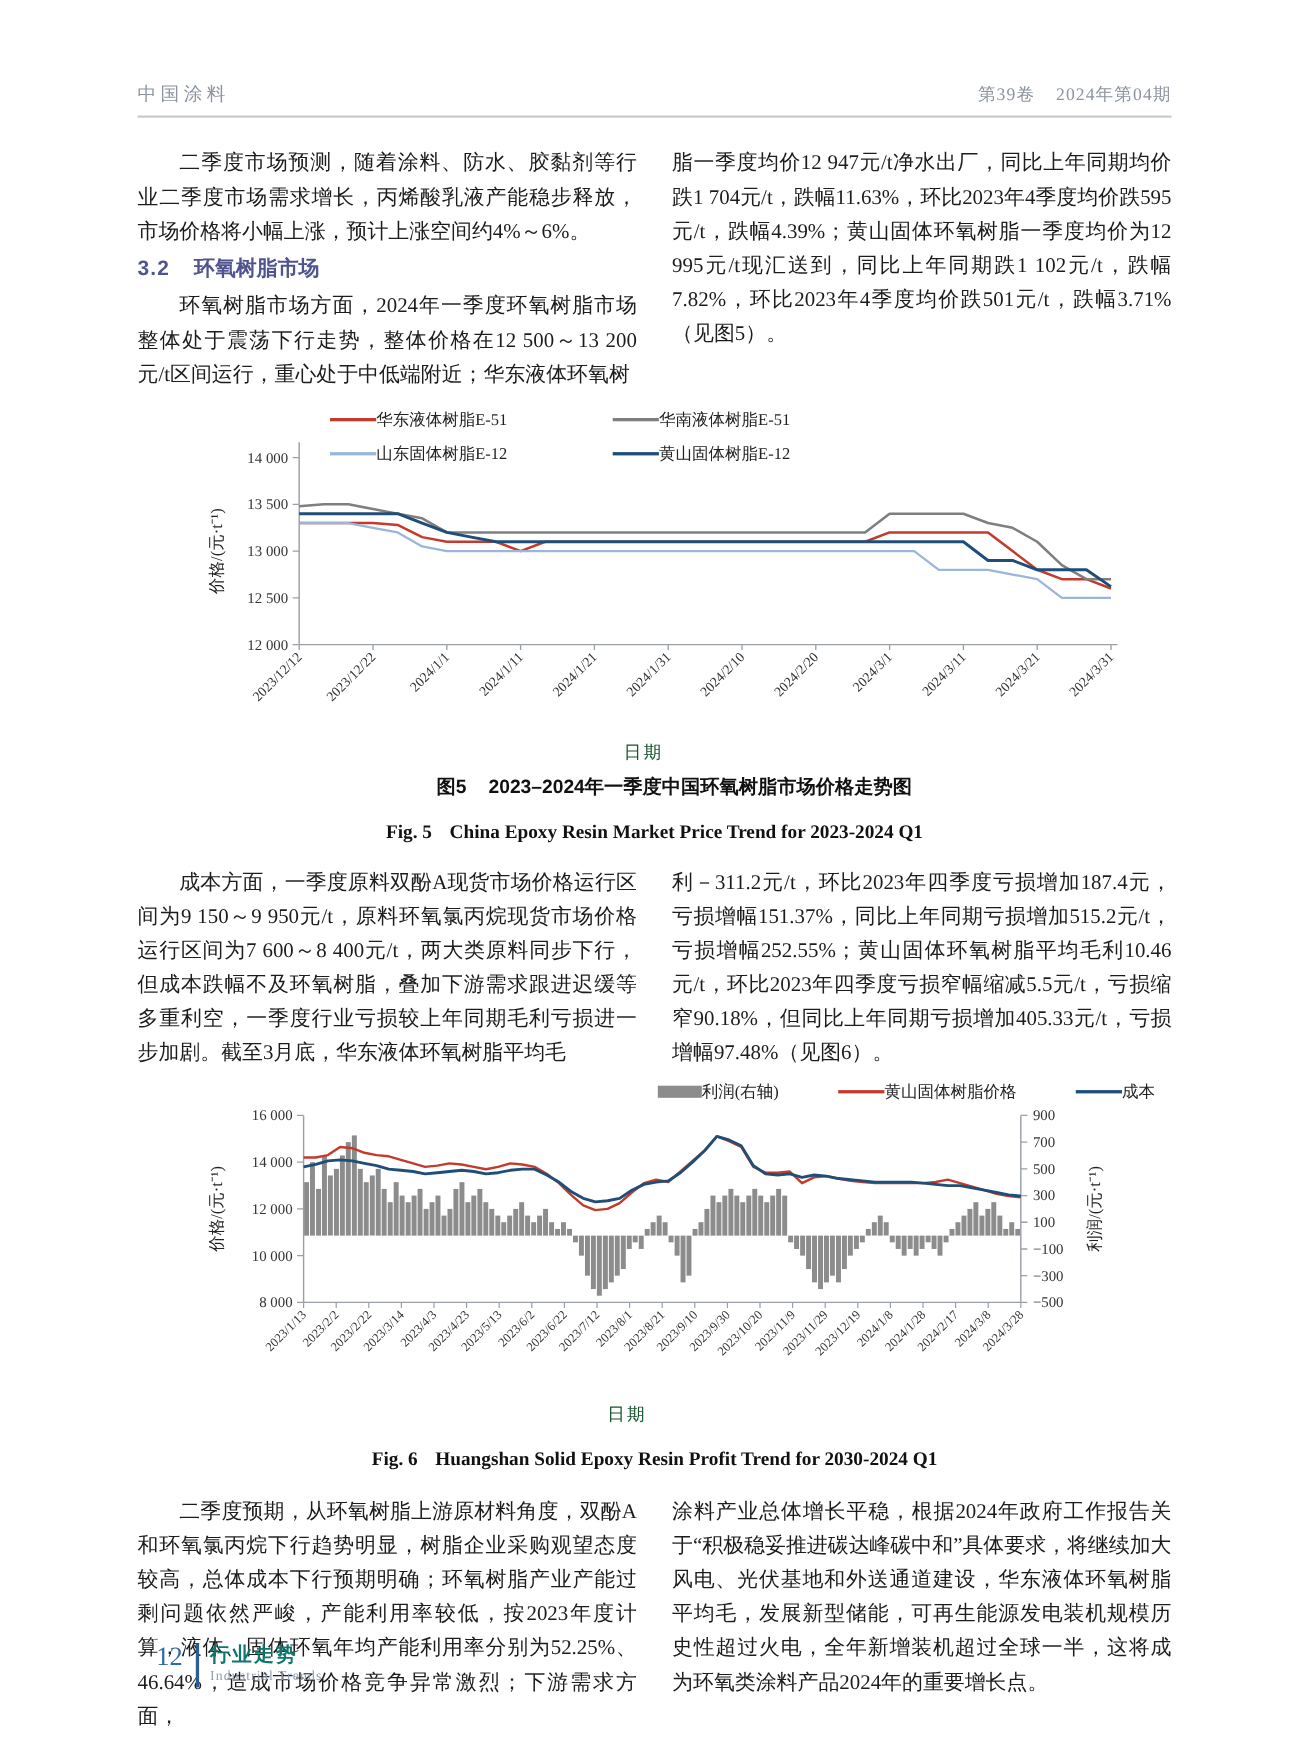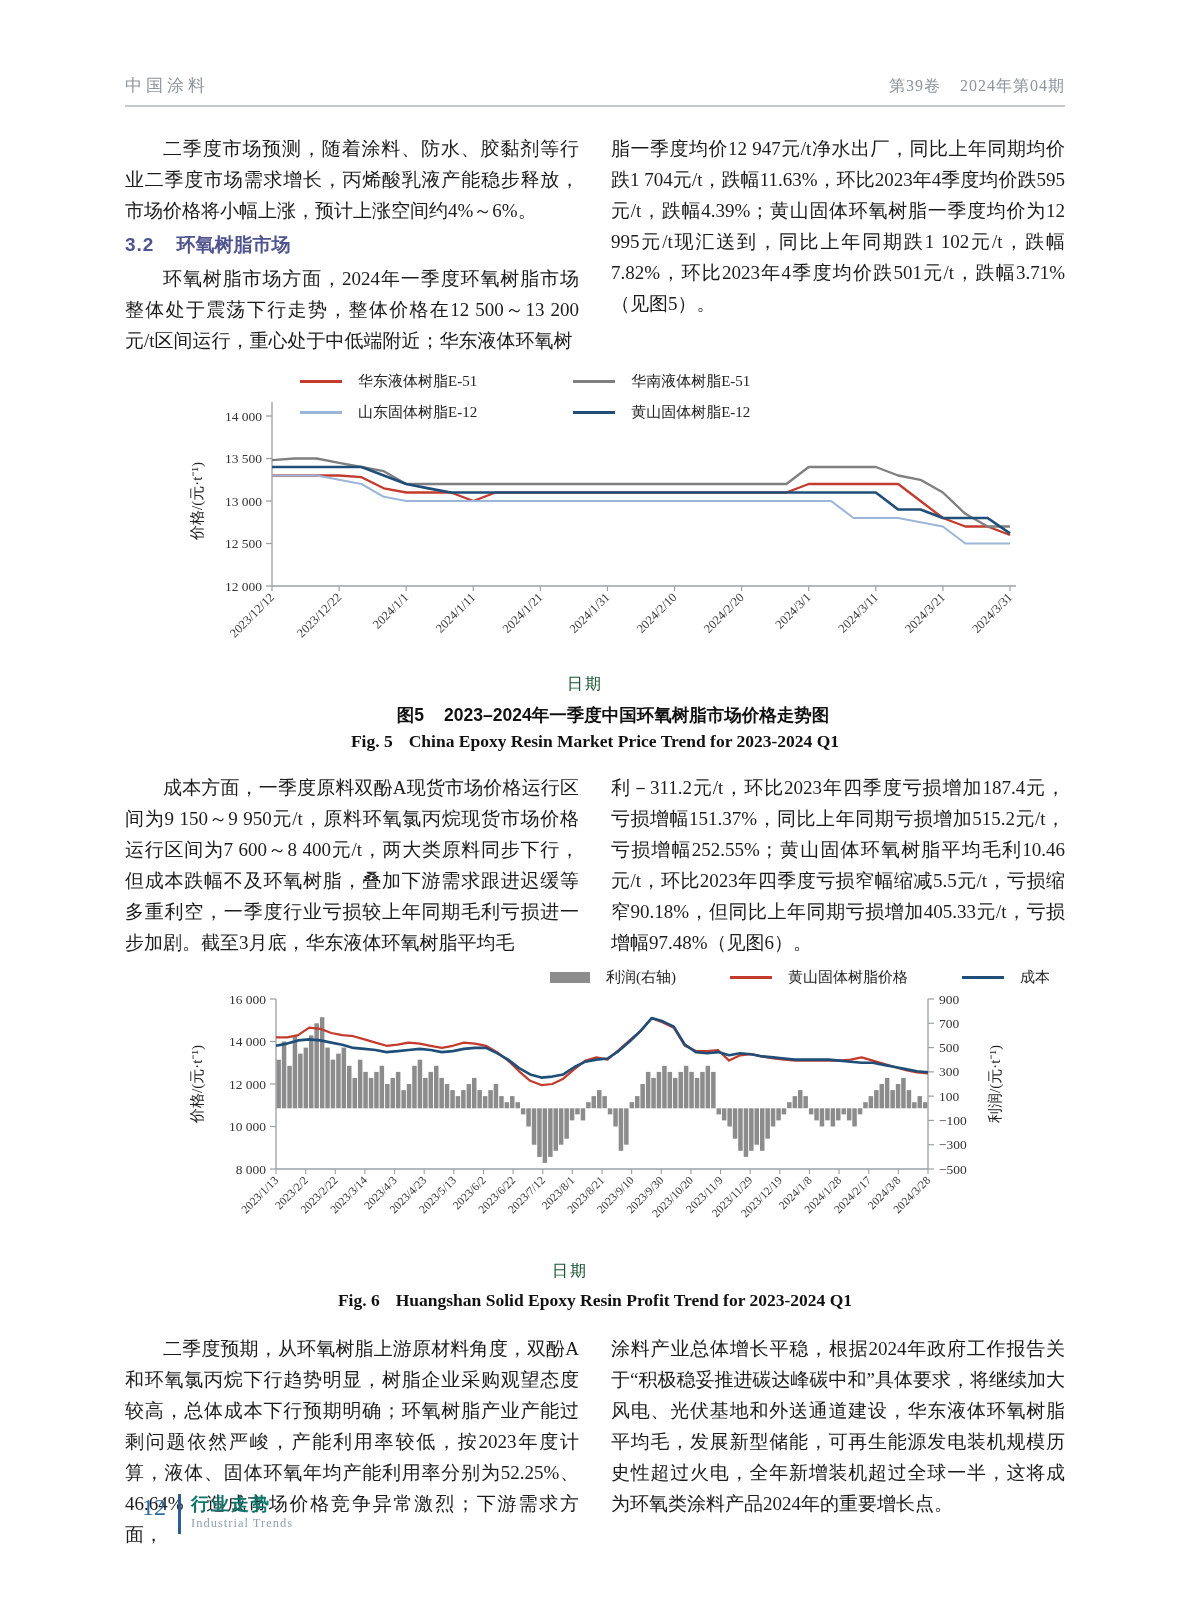--- a/index.html
+++ b/index.html
@@ -21,28 +21,28 @@
   .col p.ind{text-indent:2em;}
   h3.sec{margin:2px 0 2px 0;font-family:"Liberation Sans",sans-serif;
     font-size:19px;color:#50548e;font-weight:bold;line-height:33px;}
   h3.sec .num{margin-right:22px;letter-spacing:1px;}
   
   figure{margin:0;padding:0;}
   .figblock{width:870px;margin:14px 0 6px 55px;position:relative;}
   .legend5{position:absolute;top:2px;left:120px;display:grid;
     grid-template-columns:auto auto;column-gap:96px;row-gap:12px;z-index:2;}
   .legend6{display:flex;justify-content:flex-end;gap:54px;margin-bottom:0px;margin-left:40px;}
-  .lgi{display:flex;align-items:center;gap:16px;font-size:15px;color:#222;}
+  .lgi{display:flex;align-items:center;gap:0;font-size:15px;color:#222;}
   .lgi .ln{width:42px;height:0;border-top:3px solid #000;}
   .lgi .bar-swatch{width:40px;height:11px;background:#8c8c8c;}
   .axis-xlabel{text-align:center;font-size:16px;color:#14532d;margin-top:2px;letter-spacing:2px;}
   figcaption{text-align:center;margin-top:8px;}
   .cap-cn{font-family:"Liberation Sans",sans-serif;font-weight:bold;font-size:17.5px;color:#111;}
   .cap-cn .lbl{margin-right:20px;padding-left:36px;}
-  .cap-en{font-family:"Liberation Serif",serif;font-weight:bold;font-size:17.5px;color:#111;margin-top:4px;}
+  .cap-en{font-family:"Liberation Serif",serif;font-weight:bold;font-size:17.5px;color:#111;margin-top:19px;}
   .cap-en .lbl{margin-right:16px;}
   svg{display:block;}
   
   .ftr{position:absolute;left:142px;bottom:66px;display:flex;align-items:flex-start;}
   .ftr .pg{font-size:24px;color:#2f6ba3;margin-right:12px;font-family:"Liberation Serif",serif;}
   .ftr .vbar{width:3px;height:40px;background:#2c5e92;margin-right:10px;}
   .ftr .sec-cn{font-family:"Liberation Sans",sans-serif;font-size:18px;color:#0f766e;font-weight:bold;letter-spacing:2px;line-height:20px;}
   .ftr .sec-en{font-family:"Liberation Serif",serif;font-size:12.5px;color:#8e9fb4;letter-spacing:1px;margin-top:2px;}
 </style>
 </head>
@@ -371,21 +371,21 @@
           <text transform="translate(751,194) rotate(-45)" text-anchor="end" font-size="11.5" fill="#333" font-family="Liberation Serif, serif">2024/3/28</text>
           <text transform="translate(22,97) rotate(-90)" text-anchor="middle" font-size="15" fill="#222" font-family="Liberation Serif, serif">价格/(元·t⁻¹)</text>
           <text transform="translate(820,97) rotate(-90)" text-anchor="middle" font-size="15" fill="#222" font-family="Liberation Serif, serif">利润/(元·t⁻¹)</text>
           <polyline points="96.0,50.3 107.1,50.3 118.1,48.1 129.2,40.7 140.2,41.8 151.3,46.0 162.3,48.1 173.4,49.2 184.4,52.4 195.5,55.6 206.5,58.8 217.6,57.7 228.6,55.6 239.7,56.6 250.7,58.8 261.8,60.9 272.8,58.8 283.9,55.6 294.9,56.6 306.0,58.8 317.0,65.1 328.1,73.6 339.1,84.3 350.2,93.8 361.2,98.1 372.3,97.0 383.3,91.7 394.4,82.1 405.4,73.6 416.5,70.4 427.5,72.6 438.6,63.0 449.6,53.4 460.7,43.9 471.7,31.1 482.8,35.4 493.8,40.7 504.9,58.8 515.9,64.1 527.0,64.1 538.0,63.0 549.1,73.6 560.1,68.3 571.2,67.2 582.2,69.4 593.3,71.5 604.3,72.6 615.4,73.6 626.4,73.6 637.5,73.6 648.5,73.6 659.6,73.6 670.6,72.6 681.7,70.4 692.7,73.6 703.8,76.8 714.8,80.0 725.9,83.2 736.9,85.3 748.0,86.4" fill="none" stroke="#c23b2c" stroke-width="2.2" stroke-linejoin="round"></polyline>
           <polyline points="96.0,58.8 107.1,56.6 118.1,53.4 129.2,52.4 140.2,53.4 151.3,55.6 162.3,57.7 173.4,60.9 184.4,61.9 195.5,63.0 206.5,65.1 217.6,64.1 228.6,63.0 239.7,61.9 250.7,63.0 261.8,65.1 272.8,64.1 283.9,61.9 294.9,60.9 306.0,60.9 317.0,66.2 328.1,72.6 339.1,81.1 350.2,87.4 361.2,90.6 372.3,89.6 383.3,87.4 394.4,80.0 405.4,74.7 416.5,72.6 427.5,71.5 438.6,64.1 449.6,54.5 460.7,43.9 471.7,31.1 482.8,34.3 493.8,39.6 504.9,57.7 515.9,65.1 527.0,66.2 538.0,65.1 549.1,68.3 560.1,66.2 571.2,67.2 582.2,69.4 593.3,70.4 604.3,71.5 615.4,72.6 626.4,72.6 637.5,72.6 648.5,72.6 659.6,73.6 670.6,74.7 681.7,75.8 692.7,75.8 703.8,77.9 714.8,80.0 725.9,82.1 736.9,84.3 748.0,85.3" fill="none" stroke="#1f4e79" stroke-width="2.6" stroke-linejoin="round"></polyline>
         </svg>
       <div class="axis-xlabel" style="margin-left:-90px;">日期</div>
     </div>
     <figcaption>
       <div class="cap-en">
-        <span class="lbl">Fig. 6</span><span>Huangshan Solid Epoxy Resin Profit Trend for 2023-2024 Q1</span>
+        <span class="lbl">Fig. 6</span><span>Huangshan Solid Epoxy Resin Profit Trend for 2030-2024 Q1</span>
       </div>
     </figcaption>
   </figure>
 
   <section class="twocol" style="margin-top:22px;">
     <div class="col">
       <p class="ind">二季度预期，从环氧树脂上游原材料角度，双酚A和环氧氯丙烷下行趋势明显，树脂企业采购观望态度较高，总体成本下行预期明确；环氧树脂产业产能过剩问题依然严峻，产能利用率较低，按2023年度计算，液体、固体环氧年均产能利用率分别为52.25%、46.64%，造成市场价格竞争异常激烈；下游需求方面，</p>
     </div>
     <div class="col">
       <p>涂料产业总体增长平稳，根据2024年政府工作报告关于“积极稳妥推进碳达峰碳中和”具体要求，将继续加大风电、光伏基地和外送通道建设，华东液体环氧树脂平均毛，发展新型储能，可再生能源发电装机规模历史性超过火电，全年新增装机超过全球一半，这将成为环氧类涂料产品2024年的重要增长点。</p>

